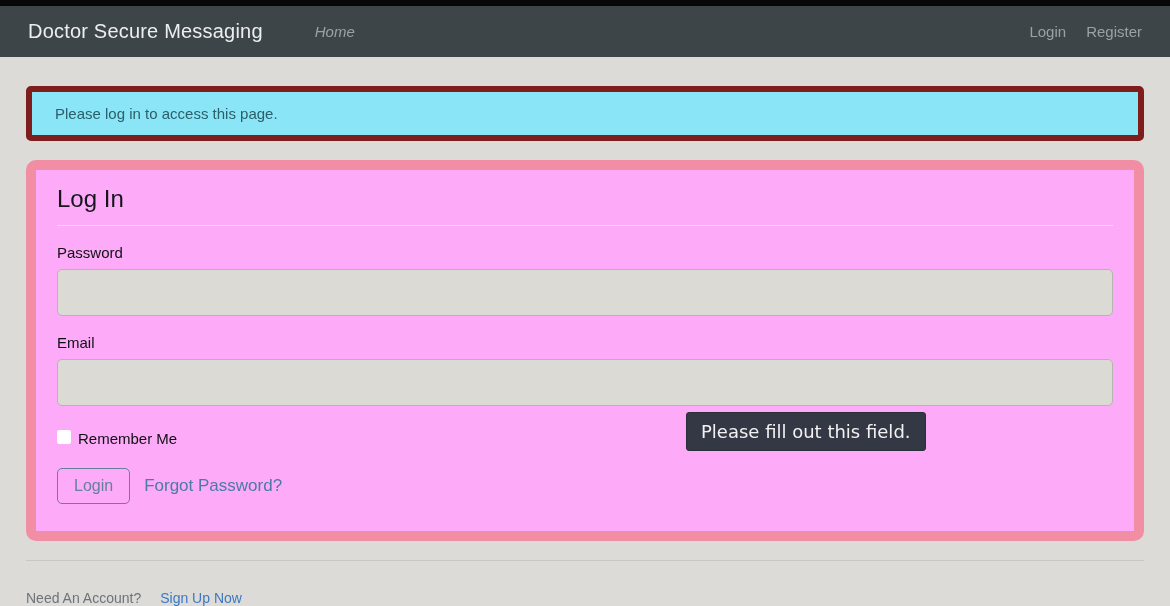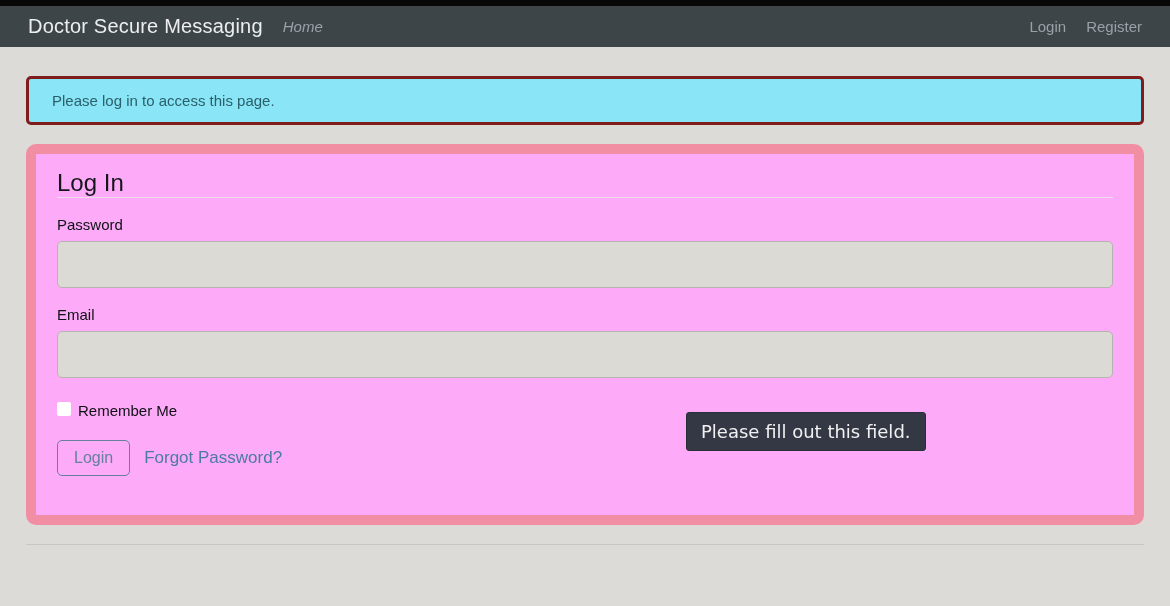--- a/index.html
+++ b/index.html
@@ -14,25 +14,26 @@
     width: 1170px;
     height: 606px;
   }
   
   .top-edge {
     height: 6px;
     background: #070707;
   }
   
   .navbar {
-    height: 41px;
+    height: 51px;
     background: #3e4549;
     display: flex;
     align-items: center;
     padding: 0 28px;
+    gap: 32px;
   }
   .navbar .brand {
     color: #eceef0;
     font-size: 20px;
     letter-spacing: 0.2px;
     cursor: pointer;
   }
   .navbar .nav-left {
     margin-left: 20px;
     display: flex;
@@ -50,23 +51,23 @@
     display: flex;
     gap: 20px;
   }
   
   .container {
     padding: 0 26px;
   }
   
   .alert {
     margin-top: 29px;
-    height: 49px;
+    height: 55px;
     background: #8ae6f6;
-    border: 3px solid #7f1d1d;
+    border: 6px solid #7f1d1d;
     border-radius: 5px;
     display: flex;
     align-items: center;
     padding: 8px 23px;
   }
   .alert .alert-text {
     color: #2b5f6b;
     font-size: 15px;
   }
   
@@ -77,20 +78,21 @@
     border-radius: 10px;
     background: #fdaaf8;
     padding: 15px 21px 20px 21px;
     position: relative;
   }
   .card h1.form-title {
     font-size: 24px;
     font-weight: 400;
     color #14161b;
     color: #14161b;
+    padding-bottom: 12px;
     border-bottom: 1px solid #ecdcec;
   }
   .form-group { margin-top: 18px; }
   .form-label {
     display: block;
     font-size: 15px;
     color: #0e1013;
     margin-bottom: 8px;
   }
   .form-input {
@@ -231,20 +233,24 @@
       </div>
 
       <div class="action-row">
         <button class="btn-outline">Login</button>
         <a class="forgot-link" href="#">Forgot Password?</a>
       </div>
     </div>
 
     <div class="footer-divider"></div>
 
+    <div class="footer-row">
+      <span class="footer-prompt">Need An Account?</span>
+      <a class="signup-link" href="#">Sign Up Now</a>
+    </div>
 
   </div>
 
   <div class="tooltip">
     <span class="tooltip-text">Please fill out this field.</span>
   </div>
 
 </div>
 
 </body></html>

